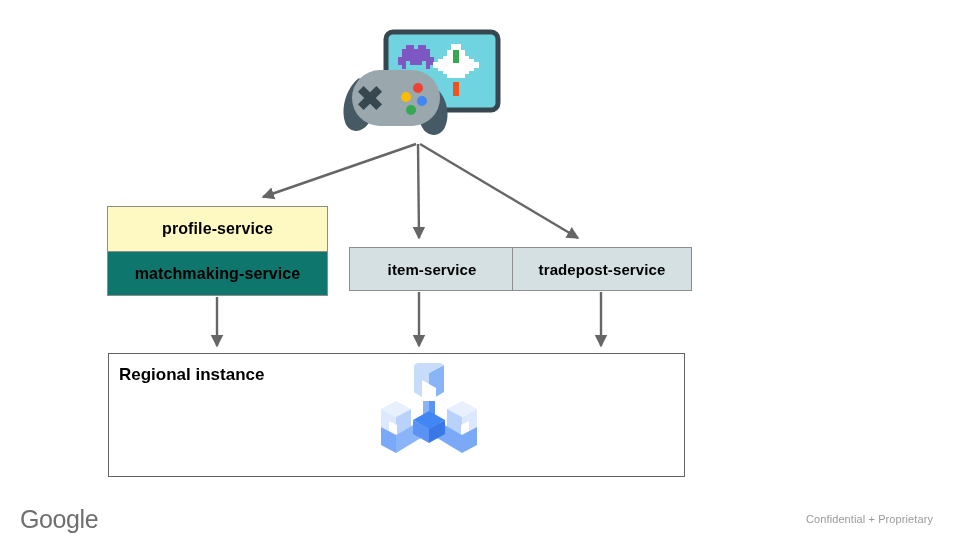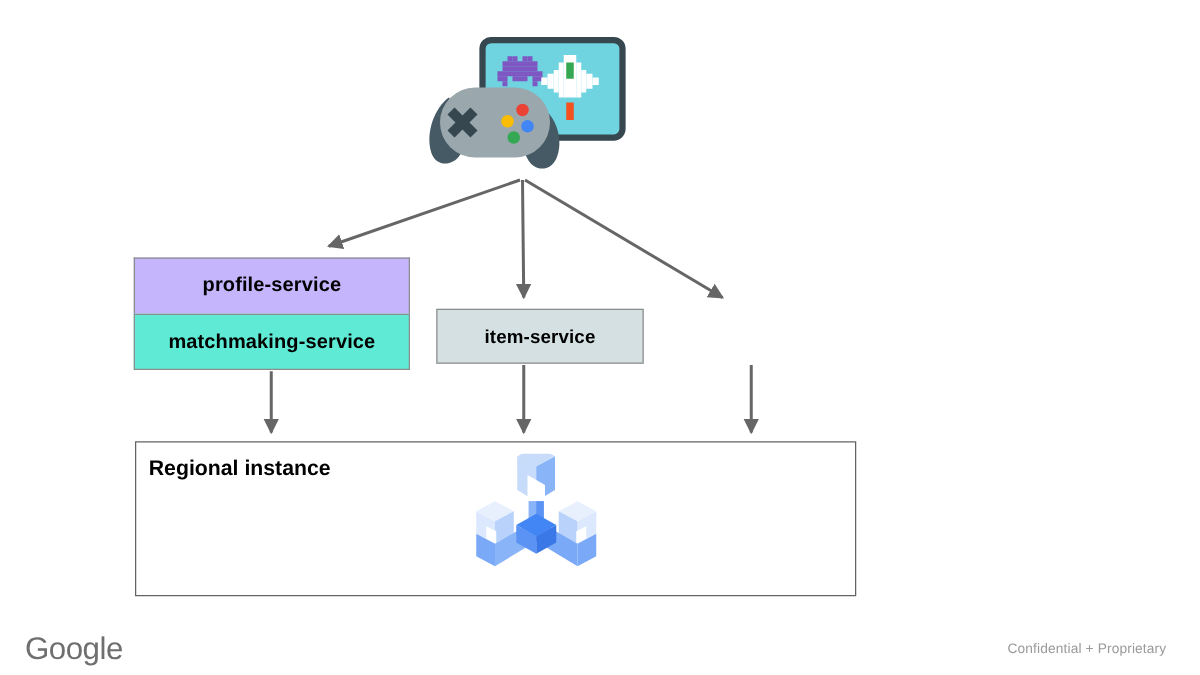--- a/index.html
+++ b/index.html
@@ -53,30 +53,30 @@
     font-weight: bold;
     color: #000000;
     letter-spacing: 0.1px;
   }
 
   #box-profile-service {
     left: 107px;
     top: 206px;
     width: 221px;
     height: 45px;
-    background: #c4b5fd;
+    background: #fef9c3;
     font-size: 16px;
     border-bottom: none;
   }
   #box-matchmaking-service {
     left: 107px;
     top: 251px;
     width: 221px;
     height: 45px;
-    background: #5eead4;
+    background: #0f766e;
     font-size: 16px;
   }
   #box-item-service {
     left: 349px;
     top: 247px;
     width: 166px;
     height: 44px;
     background: #d4e0e2;
     font-size: 15px;
   }
@@ -219,20 +219,23 @@
   </div>
 
   <div class="node-box" id="box-matchmaking-service">
     <span>matchmaking-service</span>
   </div>
 
   <div class="node-box" id="box-item-service">
     <span>item-service</span>
   </div>
 
+  <div class="node-box" id="box-tradepost-service">
+    <span>tradepost-service</span>
+  </div>
 
   <div id="footer-logo">Google</div>
 
   <div id="box-regional-instance">
     <div id="regional-instance-label">Regional instance</div>
 
     <svg id="cluster-icon" viewBox="0 0 124 108" xmlns="http://www.w3.org/2000/svg">
 
       <polygon points="47,2 62,10 62,28 54,33 54,15 47,11" fill="#c7dcfa"></polygon>
       <polygon points="47,2 47,11 47,29 62,38 62,28 54,33 54,15" fill="#c7dcfa"></polygon>

